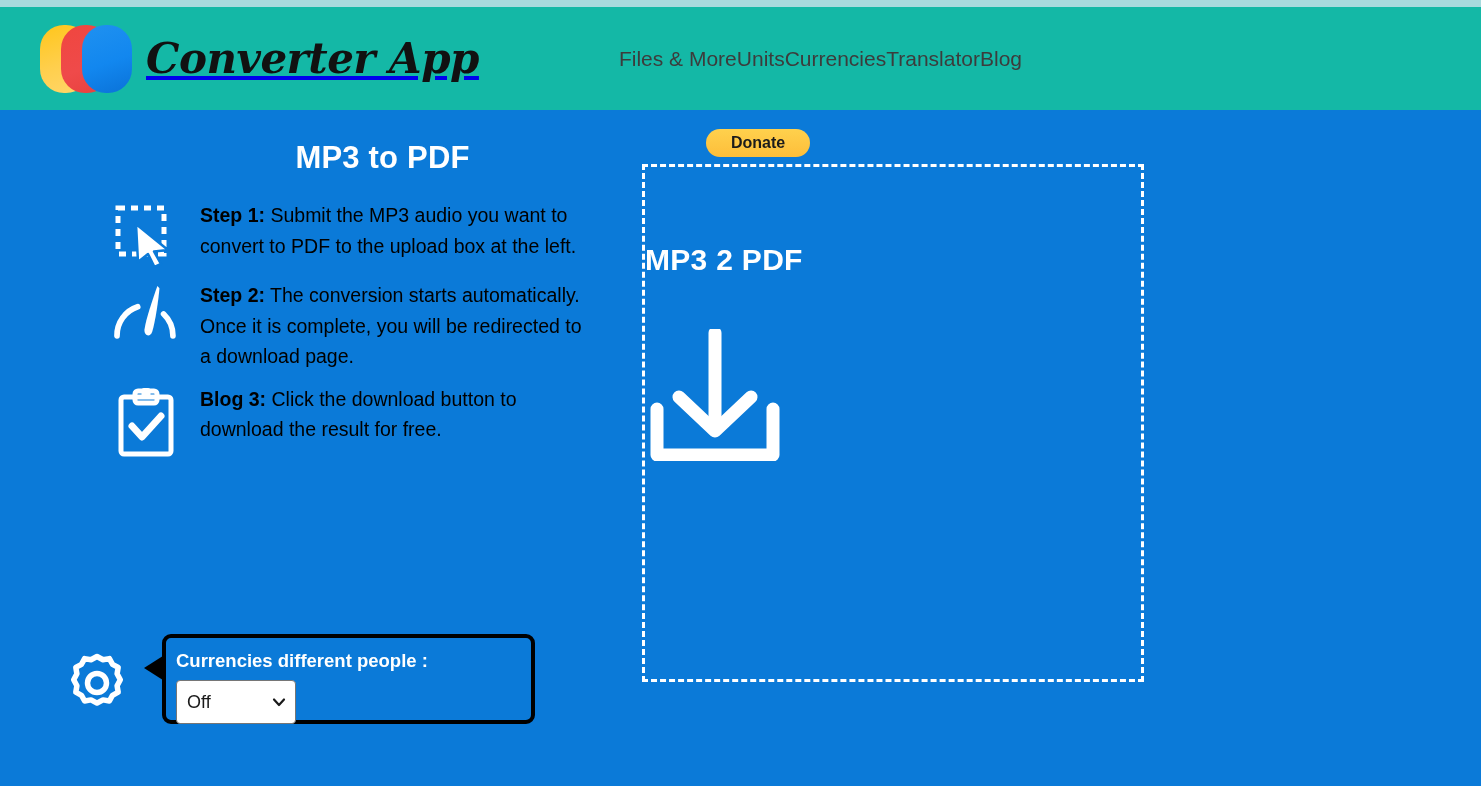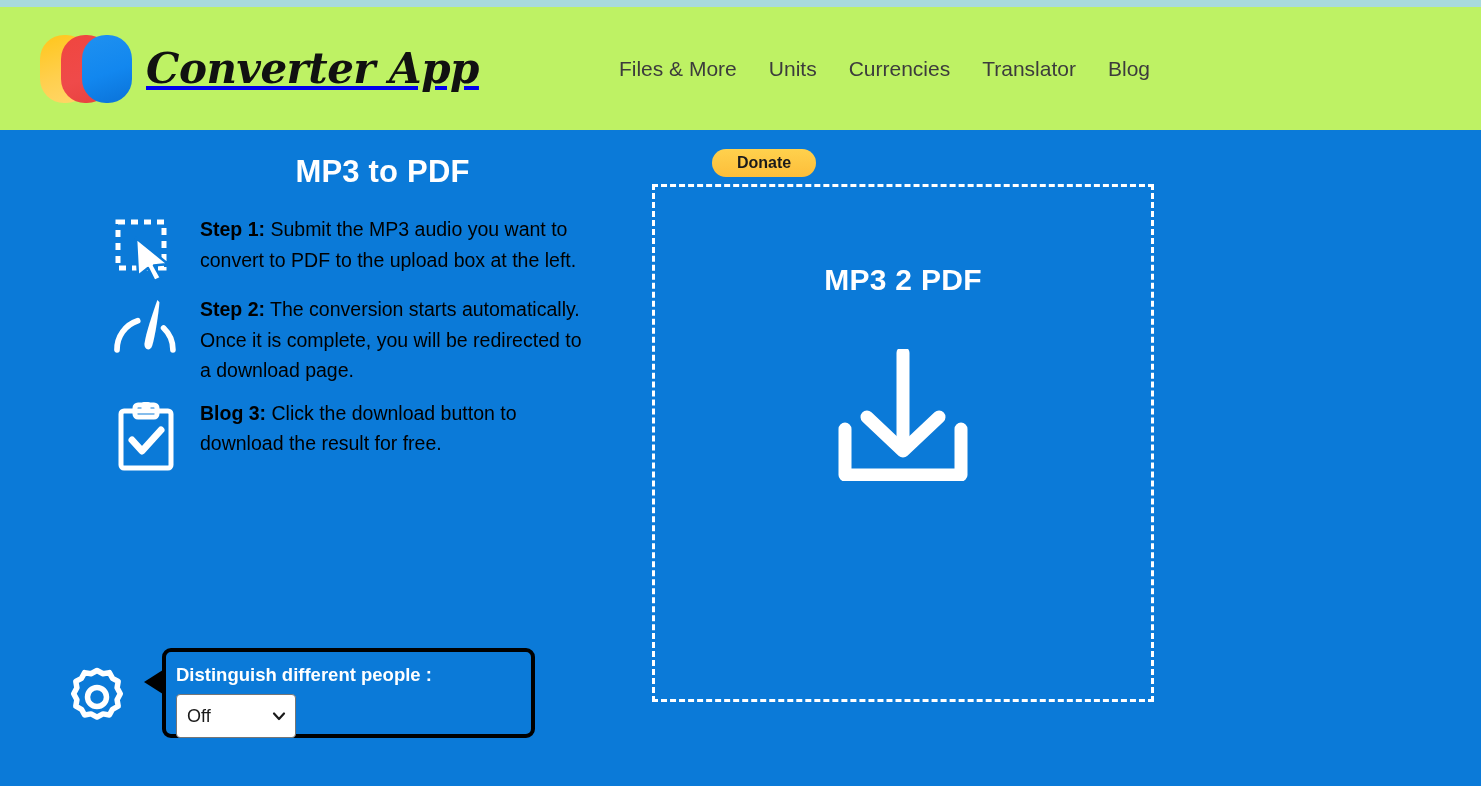--- a/index.html
+++ b/index.html
@@ -16,22 +16,22 @@
 
   
   .top-strip {
     height: 7px;
     width: 100%;
     background: #a8dadd;
   }
 
   
   .header {
-    height: 123px;
-    background: #bef264;
+    height: 103px;
+    background: #14b8a6;
     display: flex;
     align-items: center;
     position: relative;
   }
   .logo-group {
     display: flex;
     align-items: center;
     margin-left: 40px;
   }
   .logo-mark {
@@ -57,21 +57,20 @@
     font-weight: bold;
     font-style: italic;
     letter-spacing: -0.5px;
     color: #111111;
     white-space: nowrap;
   }
 
   .nav {
     display: flex;
     align-items: center;
-    gap: 32px;
     margin-left: 140px;
   }
   .nav a {
     font-size: 21px;
     color: #3c3c3c;
     text-decoration: none;
     white-space: nowrap;
   }
 
   .search-wrap {
@@ -106,21 +105,21 @@
   .main {
     position: relative;
     height: 656px;
     background: #0b7ad8;
   }
 
   
   .left-col {
     position: absolute;
     left: 0;
-    top: 2px;
+    top: 8px;
     width: 620px;
     height: 100%;
   }
   .page-title {
     text-align: center;
     color: #ffffff;
     font-size: 31px;
     font-weight: bold;
     margin: 0;
     padding: 22px 0 0 145px;
@@ -205,45 +204,45 @@
   
   .right-col {
     position: absolute;
     left: 640px;
     top: 0;
     width: 530px;
     height: 100%;
   }
   .donate-btn {
     position: absolute;
-    left: 72px;
+    left: 66px;
     top: 19px;
     width: 104px;
     height: 28px;
     background: linear-gradient(180deg,#ffd14d 0%,#fdbe3a 100%);
     border: none;
     border-radius: 14px;
     color: #1b1b1b;
     font-family: "Liberation Sans", sans-serif;
     font-size: 16px;
     font-weight: bold;
     cursor: pointer;
     padding: 0;
   }
   .dropzone {
     position: absolute;
-    left: 12px;
+    left: 2px;
     top: 54px;
     width: 502px;
     height: 518px;
     border: 3px dashed #ffffff;
     box-sizing: border-box;
     display: flex;
     flex-direction: column;
-    align-items: center;
+    align-items: flex-start;
     cursor: pointer;
   }
   .dz-title {
     color: #ffffff;
     font-size: 30px;
     font-weight: bold;
     margin-top: 76px;
     letter-spacing: 0.3px;
   }
   .dz-arrow { width: 140px; height: 132px; margin-top: 52px; }
@@ -337,21 +336,21 @@
     <div class="settings-row">
       <span class="gear-icon">
         <svg viewBox="0 0 62 62" width="62" height="62" aria-hidden="true">
           <g fill="none" stroke="#ffffff" stroke-width="5.5" stroke-linejoin="round">
             <path d="M31 4.5 l6 3.2 6.4 -1.1 3.1 5.7 5.7 3.1 -1.1 6.4 3.2 6 -3.2 6 1.1 6.4 -5.7 3.1 -3.1 5.7 -6.4 -1.1 -6 3.2 -6 -3.2 -6.4 1.1 -3.1 -5.7 -5.7 -3.1 1.1 -6.4 -3.2 -6 3.2 -6 -1.1 -6.4 5.7 -3.1 3.1 -5.7 6.4 1.1 Z"></path>
             <circle cx="31" cy="31" r="9.5"></circle>
           </g>
         </svg>
       </span>
       <div class="callout">
-        <span class="callout-label">Distinguish different people :</span>
+        <span class="callout-label">Currencies different people :</span>
         <div class="select-box">
           <span class="select-value">Off</span>
           <span class="chev">
             <svg viewBox="0 0 16 16" width="16" height="16" aria-hidden="true">
               <path d="M3 5.5 L8 11 L13 5.5" fill="none" stroke="#1a1a1a" stroke-width="2.2" stroke-linecap="round" stroke-linejoin="round"></path>
             </svg>
           </span>
         </div>
       </div>
     </div>

